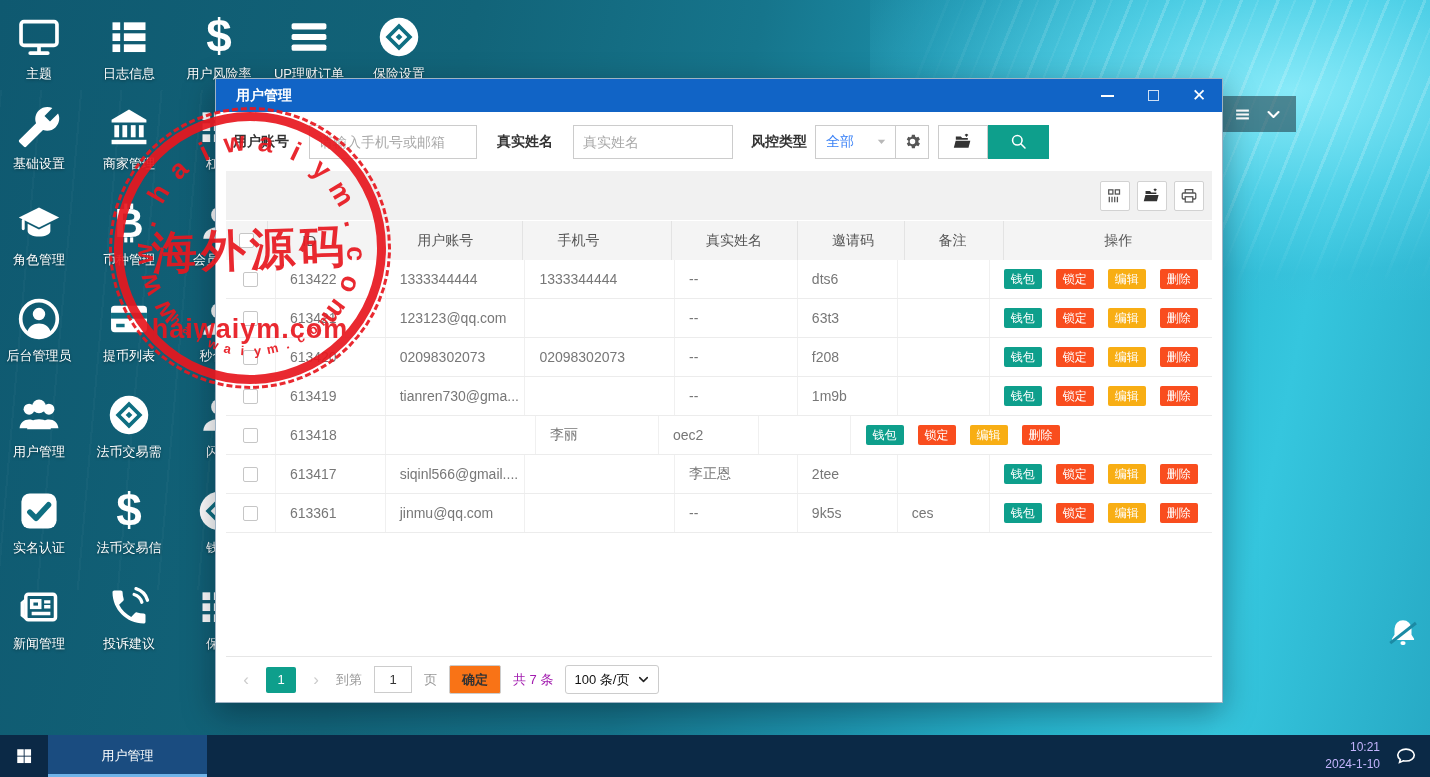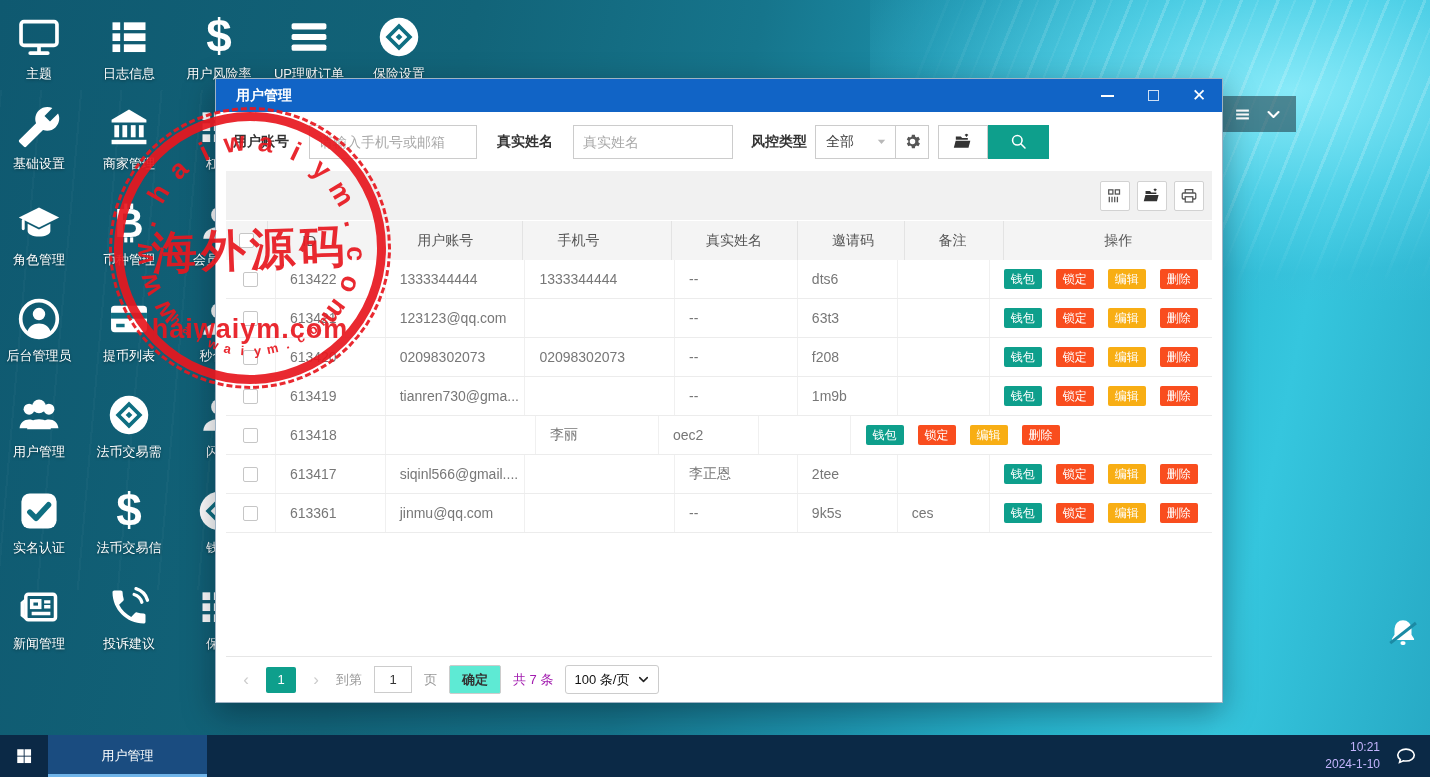--- a/index.html
+++ b/index.html
@@ -47,21 +47,21 @@
   .wc-close { font-size:17px; line-height:1; }
 
   
   #search-row { height:59px; display:flex; align-items:center; padding:0 17px; background:#fff; }
   .f-label { font-size:14px; color:#333; font-weight:bold; margin-right:8px; white-space:nowrap; }
   .f-input { height:34px; border:1px solid #ccc; font-size:14px; padding:0 9px; color:#333; background:#fff;margin-left:12px; }
   .f-input::placeholder { color:#a9a9a9; }
   #account-input { width:168px; margin-right:20px; }
   #realname-input { width:160px; margin-right:18px; }
   #risk-select { width:81px; height:34px; border:1px solid #ccc; display:flex; align-items:center; padding:0 6px 0 10px; cursor:pointer; }
-  #risk-select .val { font-size:14px; color:#404040; flex:1; }
+  #risk-select .val { font-size:14px; color:#3b82f6; flex:1; }
   #risk-select svg { width:15px; height:15px; }
   #gear-btn { width:33px; height:34px; border:1px solid #ccc; border-left:none; background:#fff; display:flex; align-items:center; justify-content:center; cursor:pointer; }
   #gear-btn svg { width:19px; height:19px; }
   #reset-btn { width:50px; height:34px; margin-left:9px; border:1px solid #ccc; background:#fff; display:flex; align-items:center; justify-content:center; cursor:pointer; }
   #reset-btn svg { width:20px; height:20px; }
   #search-btn { width:61px; height:34px; border:1px solid #0e9f8c; background:#0e9f8c; display:flex; align-items:center; justify-content:center; cursor:pointer; }
   #search-btn svg { width:19px; height:19px; }
 
   
   #content { position:absolute; left:10px; right:10px; top:92px; }
@@ -87,21 +87,21 @@
   .cb { width:15px; height:15px; border:1px solid #c6c6c6; border-radius:2px; background:#fff; cursor:pointer; }
   .abtn { display:inline-block; padding:4px 7px; border-radius:2px; color:#fff; font-size:12px; line-height:1; cursor:pointer; }
 
   
   #pager { position:absolute; left:10px; right:10px; top:577px; height:46px; border-top:1px solid #e6e6e6;
     display:flex; align-items:center; padding-left:12px; gap:12px; background:#fff; }
   .pg-arrow { font-size:17px; color:#ccc; cursor:pointer; width:16px; text-align:center; }
   #pg-current { width:30px; height:26px; background:#0e9f8c; color:#fff; font-size:13px; display:flex; align-items:center; justify-content:center; border-radius:2px; cursor:pointer; }
   .pg-text { font-size:13px; color:#999; }
   #pg-input { width:38px; height:27px; border:1px solid #ccc; text-align:center; font-size:13px; color:#333; }
-  #pg-confirm { height:29px; padding:0 12px; background:#5eead4; border:1px solid #ccc; border-radius:2px; font-size:13px; font-weight:bold; color:#333; cursor:pointer; }
+  #pg-confirm { height:29px; padding:0 12px; background:#f97316; border:1px solid #ccc; border-radius:2px; font-size:13px; font-weight:bold; color:#333; cursor:pointer; }
   #pg-total { font-size:13px; color:#a21caf; }
   #pg-size { height:29px; border:1px solid #ccc; border-radius:3px; display:flex; align-items:center; padding:0 8px; gap:8px; cursor:pointer; }
   #pg-size .val { font-size:13px; color:#111; }
   #pg-size svg { width:13px; height:13px; }
 
   
   #taskbar { position:absolute; left:0; bottom:0; width:1430px; height:42px; background:#0b2946; z-index:20; display:flex; align-items:center; }
   #start-btn { width:48px; height:100%; display:flex; align-items:center; justify-content:center; cursor:pointer; }
   #start-btn svg { width:18px; height:18px; }
   #task-active { width:159px; height:100%; background:#1a4c80; position:relative; display:flex; align-items:center; justify-content:center; cursor:pointer; }

